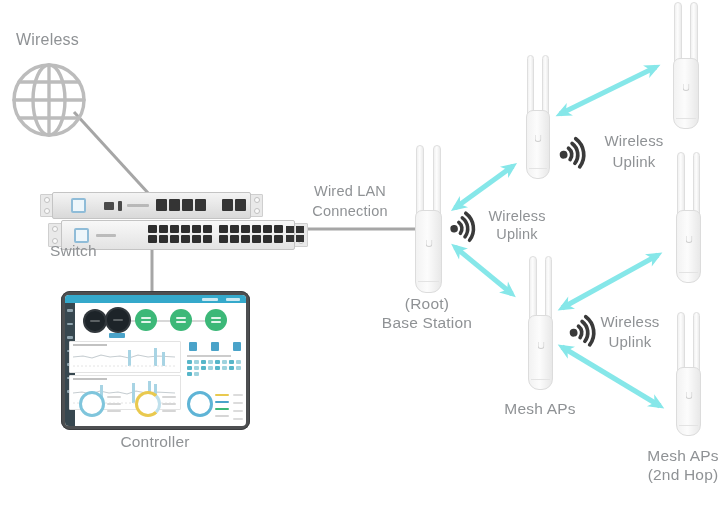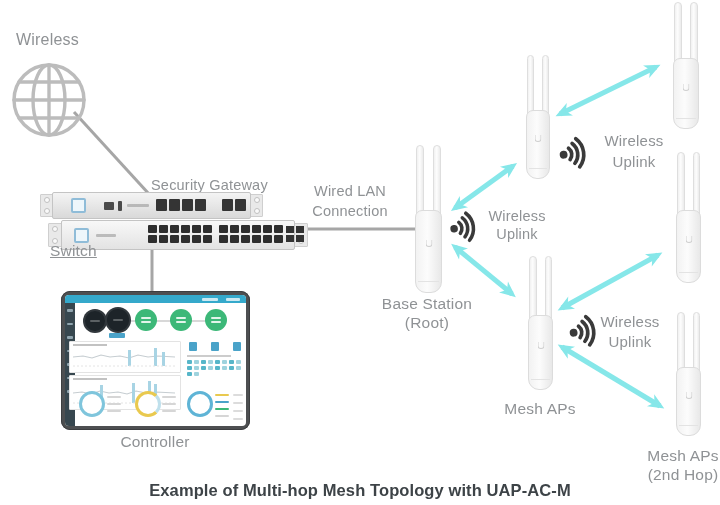--- a/index.html
+++ b/index.html
@@ -121,21 +121,20 @@
     <g fill="none" stroke="#bcbcbc" stroke-width="3.4" stroke-linecap="round">
       <circle cx="39" cy="39" r="35"></circle>
       <ellipse cx="39" cy="39" rx="16" ry="35"></ellipse>
       <line x1="39" y1="4" x2="39" y2="74"></line>
       <line x1="4" y1="39" x2="74" y2="39"></line>
       <line x1="9" y1="21" x2="69" y2="21"></line>
       <line x1="9" y1="57" x2="69" y2="57"></line>
     </g>
   </svg>
 
-  <div class="lbl" style="left:151px;top:176px;font-size:14.5px;white-space:nowrap;">Security Gateway</div>
   <div class="rack sg" style="left:40px;top:192px;width:223px;height:27px;">
     <div class="ear l" style="top:2px;bottom:2px;"></div>
     <div class="ear r" style="top:2px;bottom:2px;"></div>
     <div class="devbody">
       <div class="bluesq" style="left:18px;top:5px;"></div>
       <div class="glyph" style="left:51px;top:9px;width:10px;height:8px;"></div>
       <div class="glyph" style="left:65px;top:8px;width:4px;height:10px;"></div>
       <div class="tdash" style="left:74px;top:11px;width:22px;"></div>
     </div>
     <div class="sg-lan">
@@ -183,21 +182,21 @@
         <div class="swport"></div>
         <div class="swport"></div>
       </div>
     <div class="sfp">
         <div class="sfpport"></div>
         <div class="sfpport"></div>
         <div class="sfpport"></div>
         <div class="sfpport"></div>
       </div>
   </div>
-  <div class="lbl" style="left:50px;top:241px;text-decoration:underline;">Switch</div>
+  <div class="lbl" style="left:50px;top:241px;">Switch</div>
 
   <div class="monitor">
     <div class="screen">
       <div class="hdr">
         <i style="right:28px;width:16px;"></i>
         <i style="right:6px;width:14px;"></i>
       </div>
       <div class="sidebar">
           <div class="sbdot"></div>
           <div class="sbdot"></div>
@@ -330,22 +329,22 @@
   </div>
   <div class="ap" style="left:676px;top:312px;width:25px;height:124px;">
     <div class="prong l"></div>
     <div class="prong r"></div>
     <div class="apbody">
         <span class="ulogo"></span>
       </div>
   </div>
 
   <div class="lbl ctr" style="left:374px;top:294px;width:106px;">
+    <div>(Root)</div>
     <div>Base Station</div>
-    <div>(Root)</div>
   </div>
   <div class="lbl ctr" style="left:496px;top:399px;width:88px;">
     <div>Mesh APs</div>
   </div>
   <div class="lbl ctr" style="left:640px;top:446px;width:86px;">
     <div>Mesh APs</div>
     <div>(2nd Hop)</div>
   </div>
 
   <svg class="layer wifi" style="left:448px;top:203px;transform:rotate(-8deg);" width="36" height="48" viewBox="0 0 34 46">
@@ -379,14 +378,13 @@
   </div>
   <div class="lbl ctr" style="left:601px;top:130px;width:66px;font-size:15px;line-height:1.4;">
     <div>Wireless</div>
     <div>Uplink</div>
   </div>
   <div class="lbl ctr" style="left:597px;top:312px;width:66px;font-size:15px;line-height:1.3;">
     <div>Wireless</div>
     <div>Uplink</div>
   </div>
 
-  <div class="caption">Example of Multi-hop Mesh Topology with UAP-AC-M</div>
 </div>
 
 </body></html>

